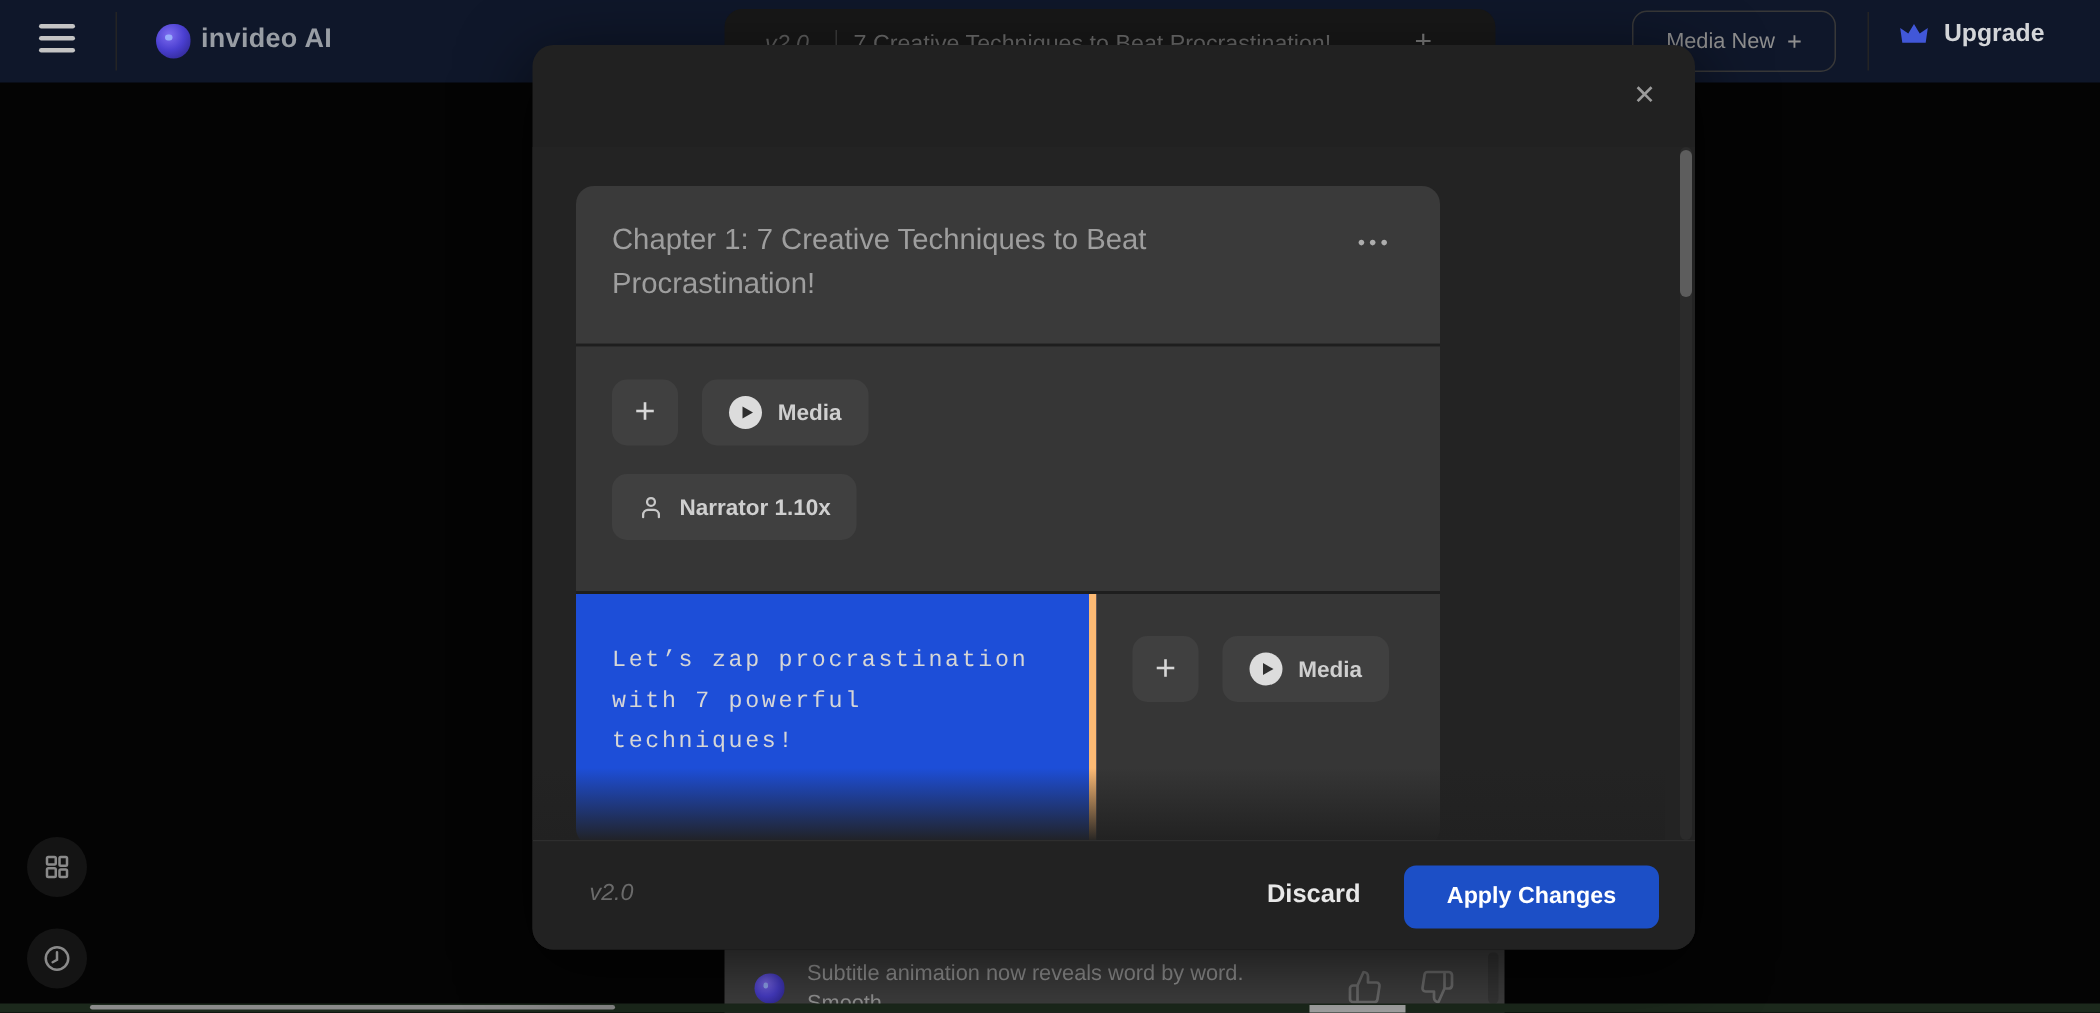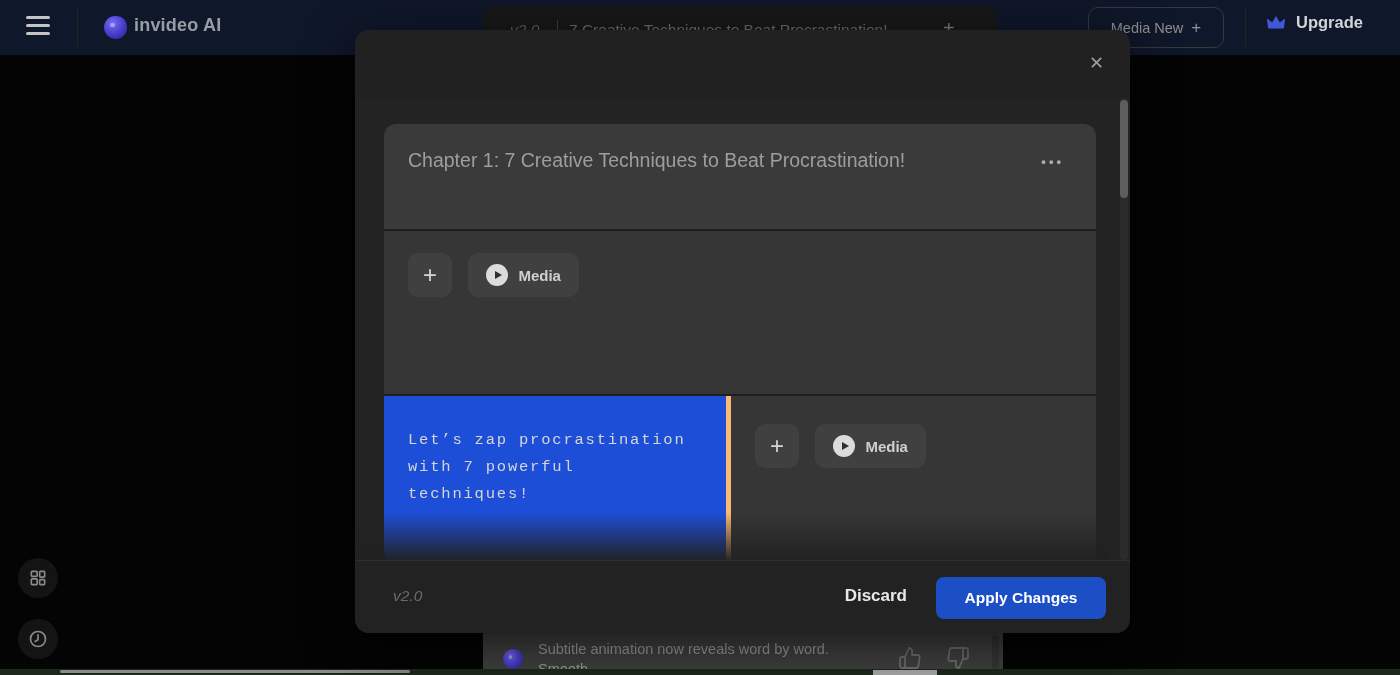--- a/index.html
+++ b/index.html
@@ -53,21 +53,21 @@
   
   #modal { position:absolute; left:355px; top:30px; width:775px; height:603px; background:#212121;
     border-radius:14px; box-shadow:0 12px 48px rgba(0,0,0,.65); z-index:10; }
   #modal-header { position:absolute; left:0; top:0; width:100%; height:67px; border-bottom:1px solid #2e2e2e;
     display:flex; align-items:center; padding-left:23px; gap:37px; }
   .mtab { font-size:15.5px; color:#8d8d8d; cursor:pointer; }
   .mtab.active { color:#f2f2f2; font-weight:700; }
   #modal-close { position:absolute; right:26px; top:24px; font-size:18px; color:#9b9b9b; cursor:pointer; line-height:1; }
 
   #modal-body { position:absolute; left:0; top:68px; width:775px; height:462px; background:#232323; overflow:hidden; }
-  #card { position:absolute; left:29px; top:26px; width:712px; border-radius:12px; overflow:hidden; }
+  #card { position:absolute; left:29px; top:26px; width:576px; border-radius:12px; overflow:hidden; }
   #card-header { position:relative; background:#3a3a3a; min-height:105px; padding:22px 60px 20px 24px; }
   #chapter-title { font-size:19.5px; color:#9e9e9e; line-height:29px; max-width:610px; }
   #chapter-menu { position:absolute; right:32px; top:30px; color:#adadad; font-size:13px; letter-spacing:3px;
     cursor:pointer; font-weight:700; }
   .row-divider { height:2px; background:#1e1e1e; }
   .srow { display:flex; }
   .srow .cell-text { width:347px; background:#434343; color:#d6d6d6;
     font-family:"Liberation Mono", monospace; font-size:15.5px; letter-spacing:1.8px; line-height:27px;
     padding:0 20px 0 24px; white-space:pre-line; }
   .srow .cell-actions { flex:1; background:#363636; padding:22px 0 0 24px; }
@@ -195,20 +195,31 @@
 
       <div class="srow" id="row1">
         <div class="cell-actions">
           <div>
             <span class="btn plus-btn">+</span>
             <span class="btn media-btn">
               <span class="play">
                   <i></i>
                 </span>
               <span>Media</span>
+            </span>
+          </div>
+          <div>
+            <span class="btn narrator-btn">
+              <span>
+                <svg width="18" height="18" viewBox="0 0 24 24" fill="none" stroke="#c8c8c8" stroke-width="2" stroke-linecap="round">
+                  <circle cx="12" cy="7.5" r="3.5"></circle>
+                    <path d="M19 21v-2a4.5 4.5 0 0 0-4.5-4.5h-5A4.5 4.5 0 0 0 5 19v2"></path>
+                </svg>
+              </span>
+              <span>Narrator 1.10x</span>
             </span>
           </div>
         </div>
       </div>
 
       <div class="row-divider"></div>
 
       <div class="srow" id="row2">
         <div class="cell-text">Let’s zap procrastination
 with 7 powerful

